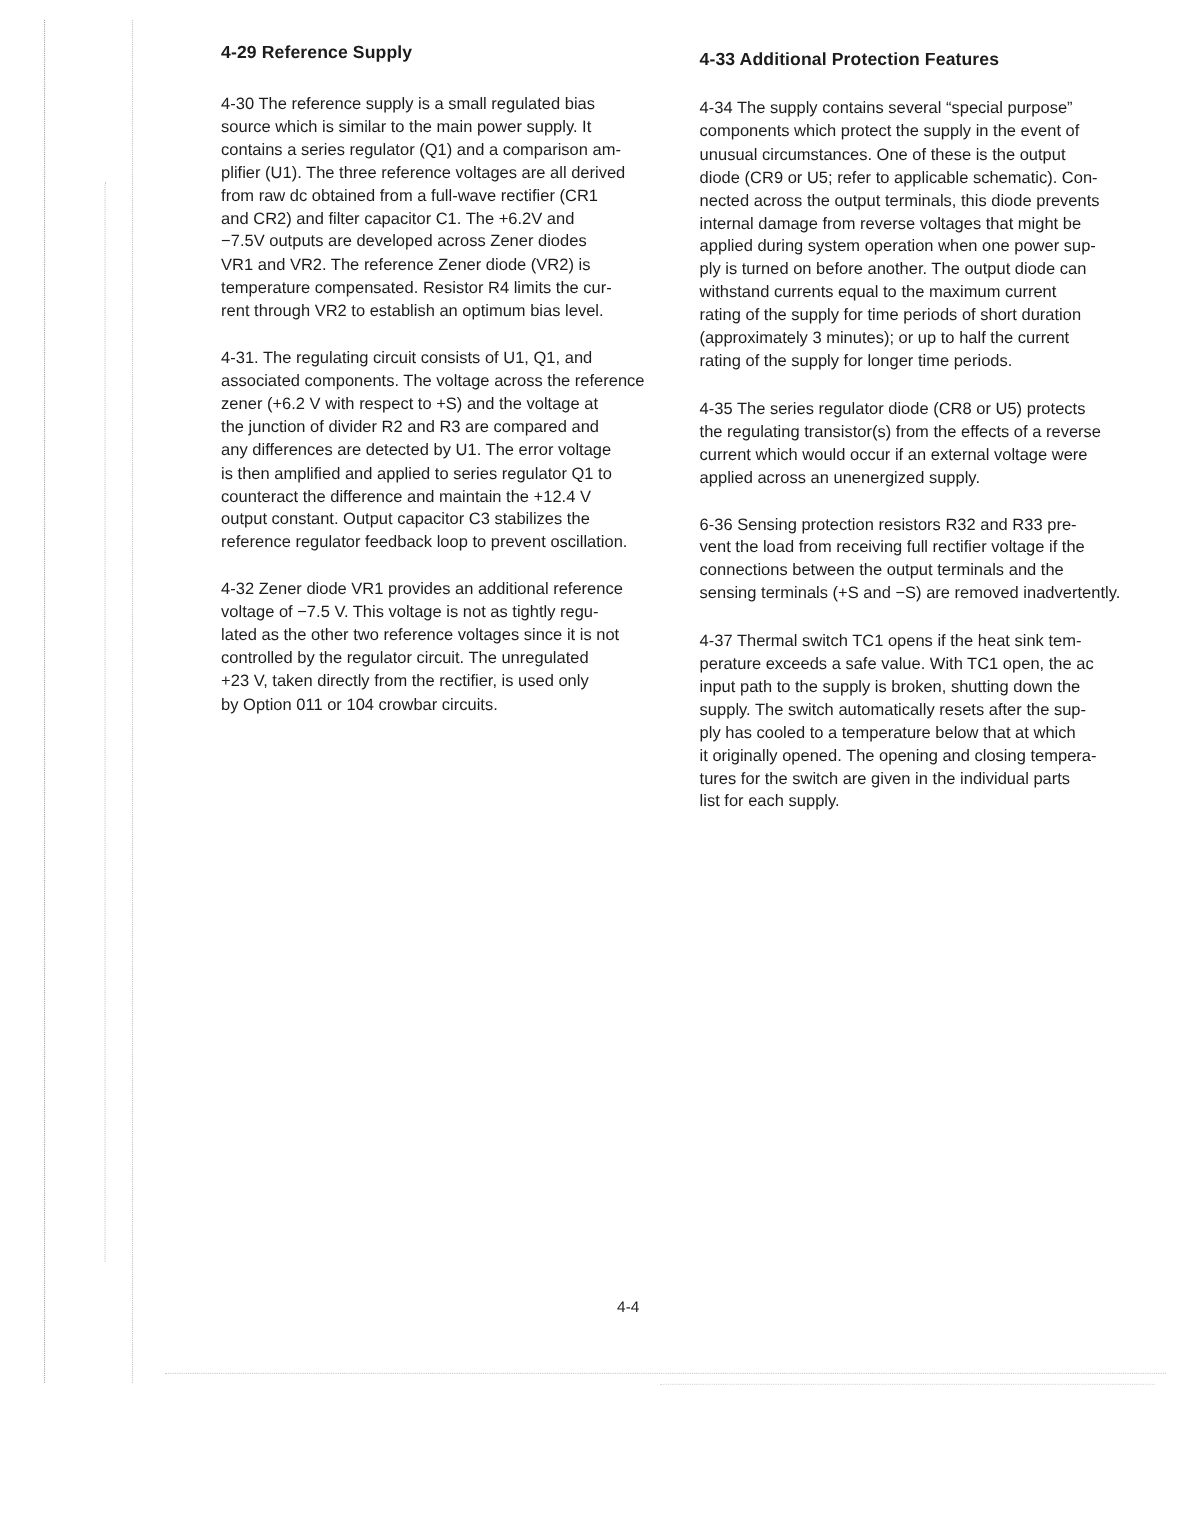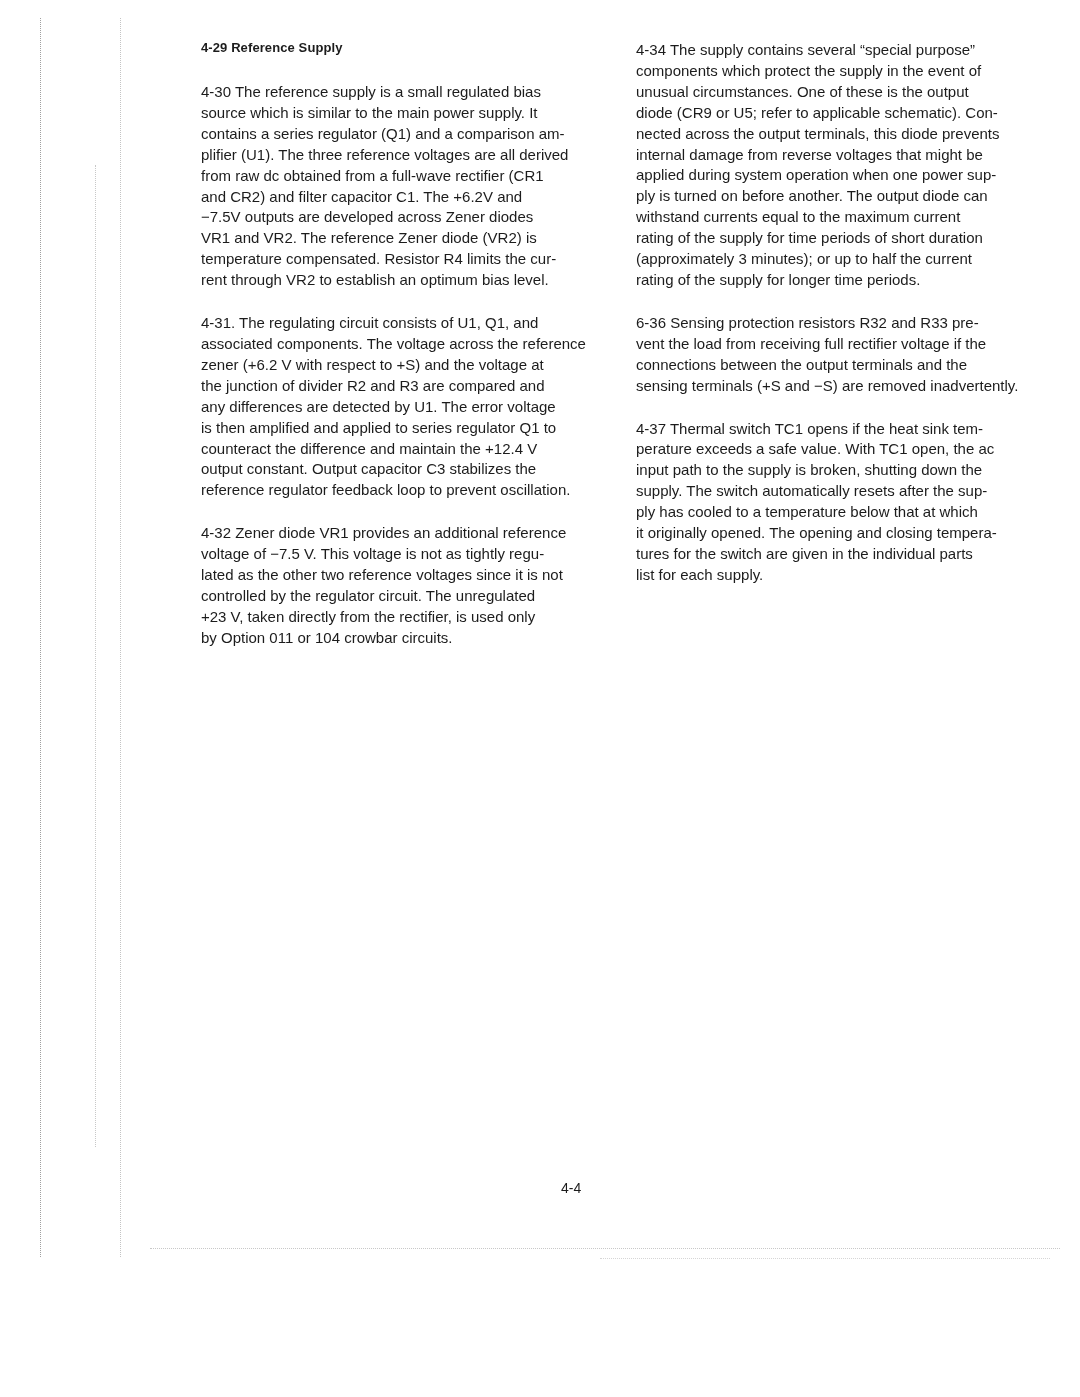--- a/index.html
+++ b/index.html
@@ -7,21 +7,21 @@
            font-family: "Liberation Sans", "DejaVu Sans", sans-serif; color: #1c1c1c; }
     .scan-edge { position: absolute; top: 18px; bottom: 140px; border-left: 1px dotted #b8b8b8; }
     .scan-edge.e1 { left: 40px; border-left: 1px dotted #a0a0a0; }
     .scan-edge.e2 { left: 95px; top: 165px; bottom: 250px; border-left: 1px dotted #c8c8c8; }
     .scan-edge.e3 { left: 120px; border-left: 1px dotted #c4c4c4; }
     .scan-bottom { position: absolute; left: 150px; right: 20px; top: 1248px; border-top: 1px dotted #c8c8c8; }
     .scan-bottom2 { position: absolute; left: 600px; right: 30px; top: 1258px; border-top: 1px dotted #d6d6d6; }
     .column { position: absolute; top: 40px; }
     .col-left { left: 201px; width: 400px; }
     .col-right { left: 636px; width: 410px; }
-    .heading { font-size: 13px; font-weight: bold; margin: 0 0 27px 0; letter-spacing: 0.1px; }
+    .heading { font-size: 16px; font-weight: bold; margin: 0 0 27px 0; letter-spacing: 0.1px; }
     .col-right .heading { margin-top: 6px; margin-bottom: 25px; }
     .para { font-size: 15px; line-height: 20.9px; margin: 0 0 22px 0; white-space: pre-line; }
     .page-number { position: absolute; left: 561px; top: 1180px; font-size: 14px; }
   </style>
 </head>
 <body>
 
 <div class="scan-edge e1"></div>
 <div class="scan-edge e2"></div>
 <div class="scan-edge e3"></div>
@@ -51,32 +51,37 @@
 reference regulator feedback loop to prevent oscillation.</p>
   <p class="para">4-32  Zener diode VR1 provides an additional reference
 voltage of −7.5 V. This voltage is not as tightly regu-
 lated as the other two reference voltages since it is not
 controlled by the regulator circuit. The unregulated
 +23 V, taken directly from the rectifier, is used only
 by Option 011 or 104 crowbar circuits.</p>
 </div>
 
 <div class="column col-right">
+  <h2 class="heading">4-33  Additional Protection Features</h2>
   <p class="para">4-34  The supply contains several “special purpose”
 components which protect the supply in the event of
 unusual circumstances. One of these is the output
 diode (CR9 or U5; refer to applicable schematic). Con-
 nected across the output terminals, this diode prevents
 internal damage from reverse voltages that might be
 applied during system operation when one power sup-
 ply is turned on before another. The output diode can
 withstand currents equal to the maximum current
 rating of the supply for time periods of short duration
 (approximately 3 minutes); or up to half the current
 rating of the supply for longer time periods.</p>
+  <p class="para">4-35  The series regulator diode (CR8 or U5) protects
+the regulating transistor(s) from the effects of a reverse
+current which would occur if an external voltage were
+applied across an unenergized supply.</p>
   <p class="para">6-36  Sensing protection resistors R32 and R33 pre-
 vent the load from receiving full rectifier voltage if the
 connections between the output terminals and the
 sensing terminals (+S and −S) are removed inadvertently.</p>
   <p class="para">4-37  Thermal switch TC1 opens if the heat sink tem-
 perature exceeds a safe value. With TC1 open, the ac
 input path to the supply is broken, shutting down the
 supply. The switch automatically resets after the sup-
 ply has cooled to a temperature below that at which
 it originally opened. The opening and closing tempera-

